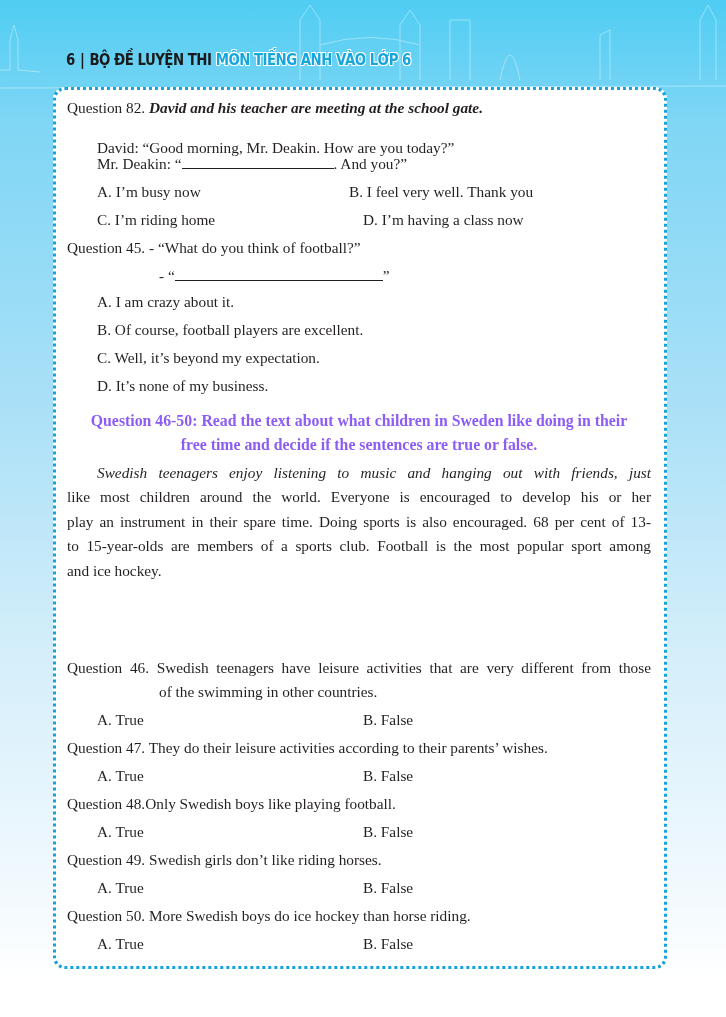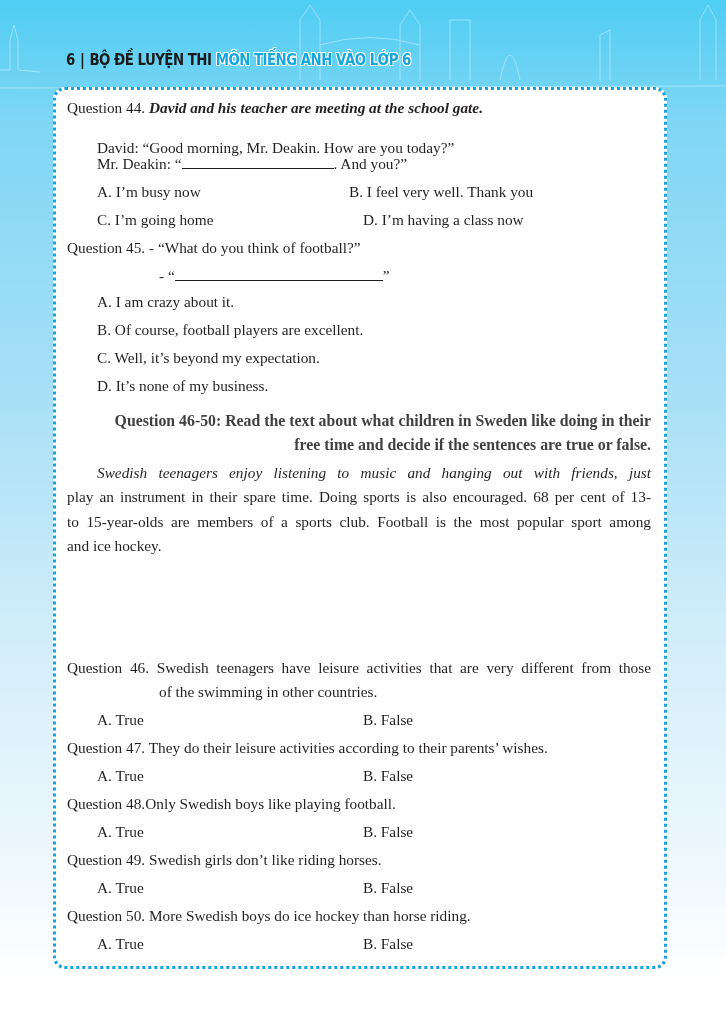--- a/index.html
+++ b/index.html
@@ -33,21 +33,21 @@
     border-radius: 12px;
     box-sizing: border-box;
   }
   .content { position: absolute; left: 67px; top: 96px; width: 584px; font-size: 15.3px; }
   .line { position: absolute; left: 0; white-space: nowrap; line-height: 20px; }
   .indent { left: 30px; }
   .col2 { position: absolute; left: 296px; white-space: nowrap; }
   i { font-style: italic; font-weight: bold; }
   .blank { display: inline-block; border-bottom: 1px solid #231f20; height: 14px; vertical-align: baseline; }
   .heading {
-    position: absolute; left: 0; width: 584px; text-align: right; color: #404040;
+    position: absolute; left: 0; width: 584px; text-align: center; color: #8b5cf6;
     font-weight: bold; font-size: 15.8px; line-height: 22px;
   }
   .passage {
     position: absolute; left: 0; width: 584px; text-align: justify; line-height: 24.4px; font-size: 15.3px;
   }
   .passage .first { padding-left: 30px; font-style: italic; }
   .qcont { position: absolute; left: 92px; white-space: nowrap; line-height: 20px; }
 </style>
 </head>
 <body>
@@ -71,53 +71,54 @@
   <span class="sep">|</span>
   <span class="dark">BỘ ĐỀ LUYỆN THI</span>
   <span class="blue">MÔN TIẾNG ANH VÀO LỚP 6</span>
 </div>
 
 <div class="box"></div>
 
 <div class="content">
 
   <div class="line" style="top:2px">
-    <span>Question 44.</span>
+    <span>Question 82.</span>
     <i>David and his teacher are meeting at the school gate.</i>
   </div>
   <div class="line indent" style="top:42px">David: “Good morning, Mr. Deakin. How are you today?”</div>
   <div class="line indent" style="top:58px">
     <span>Mr. Deakin: “</span><span class="blank" style="width:152px"></span><span>. And you?”</span>
   </div>
   <div class="line indent" style="top:86px;width:554px">
     <span>A. I’m busy now</span>
     <span class="col2" style="left:252px">B. I feel very well. Thank you</span>
   </div>
   <div class="line indent" style="top:114px;width:554px">
-    <span>C. I’m going home</span>
+    <span>C. I’m riding home</span>
     <span class="col2" style="left:266px">D. I’m having a class now</span>
   </div>
 
   <div class="line" style="top:142px">
     <span>Question 45.</span>
     <span>- “What do you think of football?”</span>
   </div>
   <div class="line" style="top:170px;left:92px">
     <span>- “</span><span class="blank" style="width:208px"></span><span>”</span>
   </div>
   <div class="line indent" style="top:196px">A. I am crazy about it.</div>
   <div class="line indent" style="top:224px">B. Of course, football players are excellent.</div>
   <div class="line indent" style="top:252px">C. Well, it’s beyond my expectation.</div>
   <div class="line indent" style="top:280px">D. It’s none of my business.</div>
 
   <div class="heading" style="top:314px">Question 46-50: Read the text about what children in Sweden like doing in their</div>
   <div class="heading" style="top:338px">free time and decide if the sentences are true or false.</div>
 
   <div class="passage" style="top:365px">
     <div class="first" style="text-align-last:justify">Swedish teenagers enjoy listening to music and hanging out with friends, just</div>
+    <div style="text-align-last:justify">like most children around the world. Everyone is encouraged to develop his or her</div>
     <div style="text-align-last:justify">play an instrument in their spare time. Doing sports is also encouraged. 68 per cent of 13-</div>
     <div style="text-align-last:justify">to 15-year-olds are members of a sports club. Football is the most popular sport among</div>
     <div>and ice hockey.</div>
   </div>
 
   <div class="line" style="top:562px;width:584px;text-align:justify;text-align-last:justify">Question 46. Swedish teenagers have leisure activities that are very different from those</div>
   <div class="qcont" style="top:586px">of the swimming in other countries.</div>
   <div class="line indent" style="top:614px;width:554px">
     <span>A. True</span>
     <span class="col2" style="left:266px">B. False</span>

